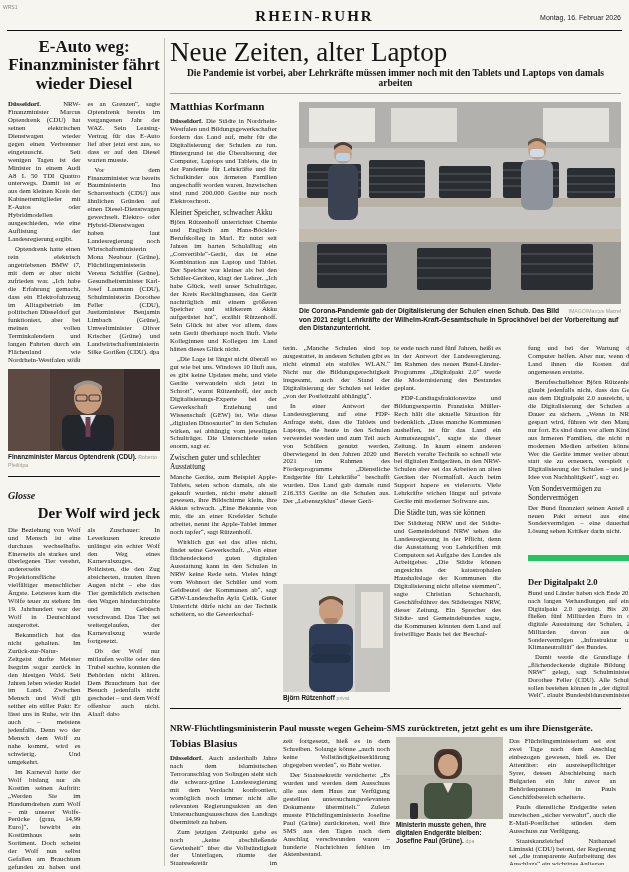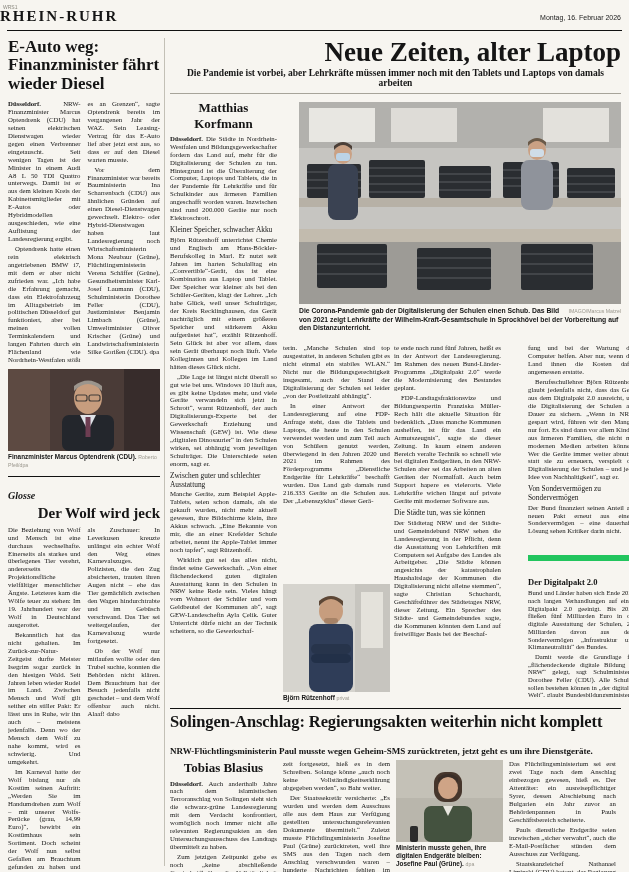--- a/index.html
+++ b/index.html
@@ -1,44 +1,44 @@
 <!DOCTYPE html>
 <html lang="de"><head>
 <meta charset="utf-8">
 <style>
   *{margin:0;padding:0;box-sizing:border-box}
   html,body{background:#6e6e6e}
   .page{position:relative;width:629px;height:872px;margin:0 auto;background:#f7f5f0;color:#151515;
         font-family:"Liberation Serif","DejaVu Serif",serif;overflow:hidden}
   
   .edition{position:absolute;left:3px;top:4px;font-size:5px;color:#8a887f;font-family:"Liberation Sans",sans-serif}
-  .section-title{position:absolute;left:0;right:0;top:8px;text-align:left;font-size:15px;font-weight:bold;letter-spacing:2px}
+  .section-title{position:absolute;left:0;right:0;top:8px;text-align:center;font-size:15px;font-weight:bold;letter-spacing:2px}
   .page-date{position:absolute;right:8px;top:14px;font-size:7px;font-family:"Liberation Sans",sans-serif;color:#222}
   .head-rule{position:absolute;top:30px;left:7px;right:7px;border-top:1.4px solid #111}
   .col-divider{position:absolute;left:164px;top:38px;bottom:6px;border-left:1px solid #c3c0b6}
   
   .flow p{font-size:6.8px;line-height:1.17;text-align:justify;hyphens:auto;margin:0 0 2px}
   .flow .para + .para{text-indent:7px;margin-top:0}
   .flow .subhead{font-weight:normal;font-size:7.4px;text-align:left;margin:4px 0 1px;text-indent:0}
-  .flow .byline{font-weight:bold;font-size:13px;margin:0 0 4px;text-align:center}
+  .flow .byline{font-weight:bold;font-size:11px;margin:0 0 4px;text-align:left}
   .credit{color:#9a978d;font-weight:normal;font-size:5.2px;font-family:"Liberation Sans",sans-serif}
   .mini-caption{font-family:"Liberation Sans",sans-serif;font-size:6.4px;font-weight:bold;line-height:1.22;margin-top:2px}
   
   .rail{position:absolute;left:8px;top:38px;width:152px}
-  .rail-head{font-size:17px;line-height:1.08;font-weight:bold;text-align:left}
+  .rail-head{font-size:17px;line-height:1.08;font-weight:bold;text-align:center}
   .rail-body{margin-top:7px;height:264px;columns:2;column-gap:7px;column-fill:auto;overflow:hidden}
   .rail-fig{margin-top:5px}
   .rail-fig svg{display:block}
   .glosse-label-wrap{margin-top:7px;border-top:1.3px solid #111;padding-top:8px}
   .glosse-label{font-style:italic;font-weight:bold;font-size:10px}
   .glosse-head{text-align:right;font-size:15px;font-weight:bold;margin:2px 0 4px}
   .glosse-body{height:356px;columns:2;column-gap:7px;column-fill:auto;overflow:hidden}
   
   .main{position:absolute;left:170px;top:38px;width:451px}
-  .main-head{font-size:27px;line-height:1.05;font-weight:bold;text-align:right}
+  .main-head{font-size:27px;line-height:1.05;font-weight:normal;text-align:left}
   .main-deck{font-size:9.5px;font-weight:bold;text-align:center;margin-top:2px}
   .deck-rule{border-top:1px solid #a7a49a;margin-top:5px}
   .article-zone{position:relative;height:612px}
   .acol{position:absolute;width:107px;overflow:hidden}
   .col1{left:0;top:6px;height:600px}
   .col2{left:113px;top:250px;height:358px}
   .col3{left:224px;top:250px;height:358px}
   .col4{left:358px;top:250px;height:358px}
   .col2-text{height:235px;overflow:hidden}
   .col4-text{height:208px;overflow:hidden}
@@ -220,21 +220,20 @@
           <div class="infobox-body flow">
               <p class="para">Bund und Länder haben sich Ende 2025 nach langen Verhandlungen auf einen Digitalpakt 2.0 geeinigt. Bis 2030 fließen fünf Milliarden Euro in die digitale Ausstattung der Schulen, 2,5 Milliarden davon aus dem Sondervermögen „Infrastruktur und Klimaneutralität“ des Bundes.</p>
               <p class="para">Damit werde die Grundlage für „flächendeckende digitale Bildung in NRW“ gelegt, sagt Schulministerin Dorothee Feller (CDU). Alle Schulen sollen bestehen können in „der digitalen Welt“, glaubt Bundesbildungsministerin Karin Prien.</p>
               <p class="para">Kritiker glauben nicht, dass das Geld reicht. Der Digitalpakt 1 sei nur eine Art „Anschubfinanzierung“ gewesen, der zweite Pakt schreibe den Mangel fort.</p>
             </div>
         </div>
       </div>
     </div>
 
     <div class="article-divider"></div>
-    <h2 class="sol-head">Solingen-Anschlag: Regierungsakten weiterhin nicht komplett</h2>
     <div class="sol-deck">NRW-Flüchtlingsministerin Paul musste wegen Geheim-SMS zurücktreten, jetzt geht es um ihre Dienstgeräte.</div>
 
     <div class="sol-zone">
       <div class="scol s1 flow">
           <p class="byline">Tobias Blasius</p>
           <p class="para"><b>Düsseldorf. </b>Auch anderthalb Jahre nach dem islamistischen Terroranschlag von Solingen sieht sich die schwarz-grüne Landesregierung mit dem Verdacht konfrontiert, womöglich noch immer nicht alle relevanten Regierungsakten an den Untersuchungsausschuss des Landtags übermittelt zu haben.</p>
           <p class="para">Zum jetzigen Zeitpunkt gebe es noch „keine abschließende Gewissheit“ über die Vollständigkeit der Unterlagen, räumte der Staatssekretär im Flüchtlingsministerium, Lorenz Bahr (Grüne), in einem Schreiben an den Ausschussvorsitzenden Thomas Kutschaty (SPD) ein. Dieser Prozess werde der-</p>
         </div>
       <div class="scol s2 flow">
           <p class="para">zeit fortgesetzt, hieß es in dem Schreiben. Solange könne „auch noch keine Vollständigkeitserklärung abgegeben werden“, so Bahr weiter.</p>

